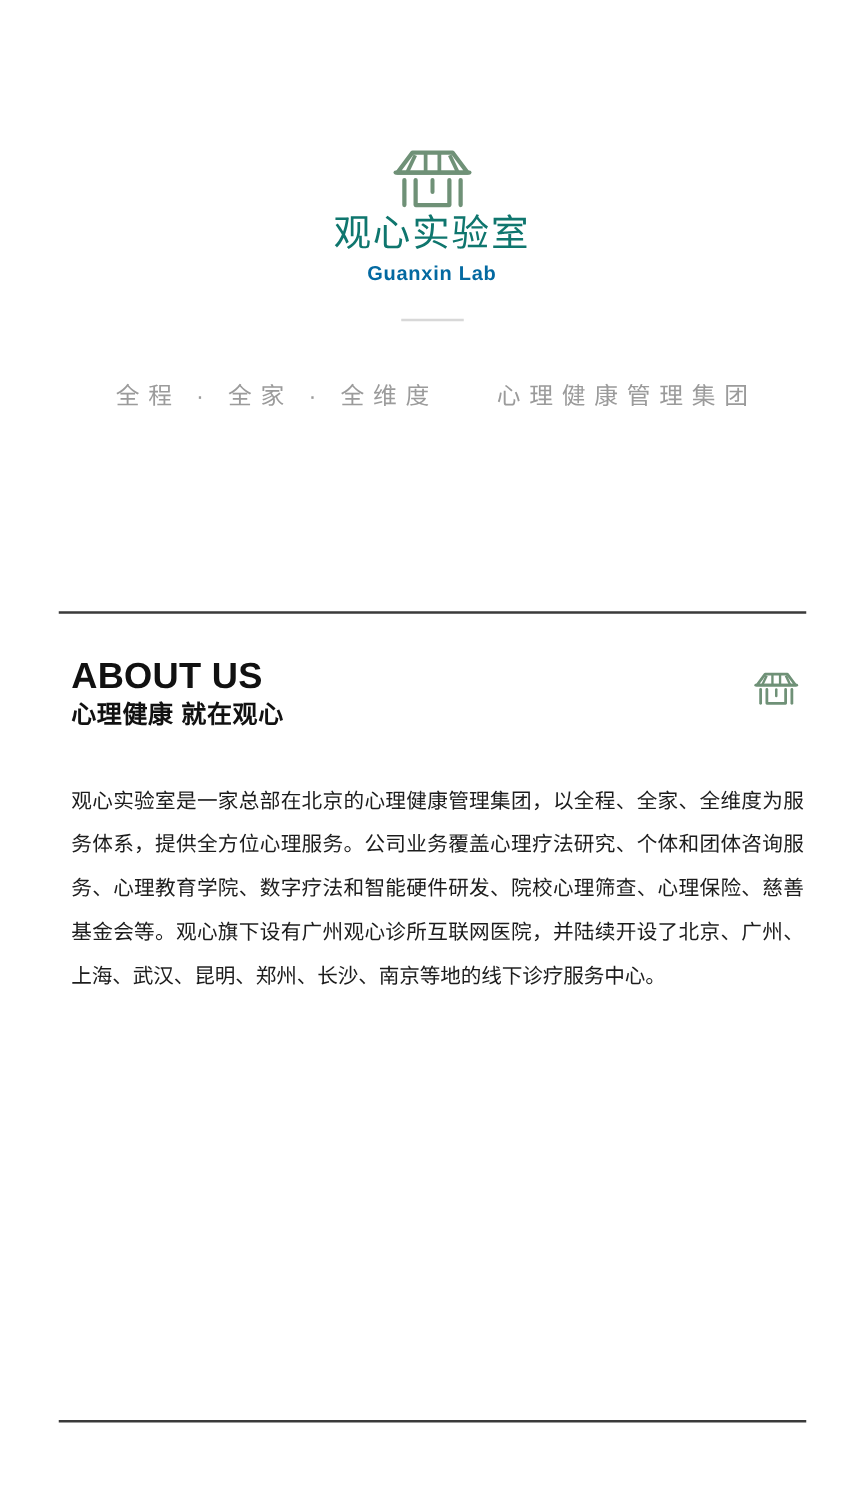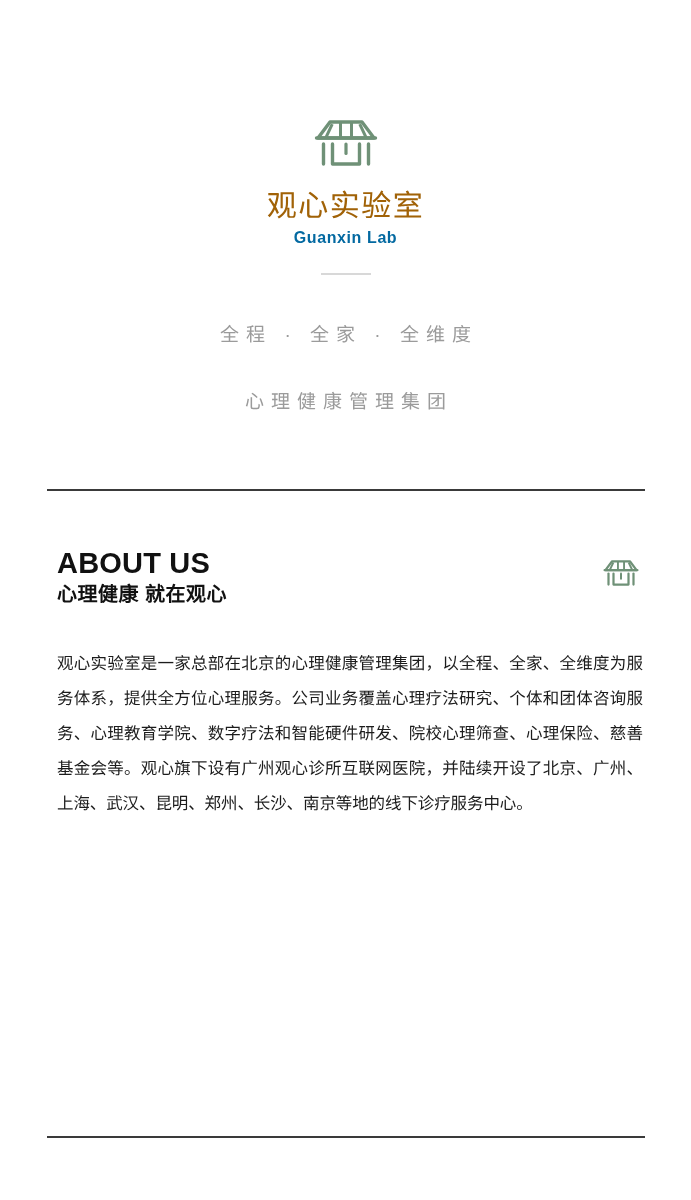--- a/index.html
+++ b/index.html
@@ -33,25 +33,25 @@
     align-items: center;
   }
 
   .brand-mark {
     width: 72px;
     height: 52px;
     display: block;
   }
 
   .brand-name {
-    margin-top: 20px;
+    margin-top: 2px;
     font-size: 30px;
     line-height: 1.05;
     letter-spacing: 1.5px;
-    color: #a16207;
+    color: #0f766e;
     font-weight: 400;
     white-space: nowrap;
   }
 
   .brand-latin {
     margin-top: 7px;
     font-size: 16px;
     letter-spacing: 0.6px;
     color: #0369a1;
     font-weight: 700;
@@ -62,21 +62,21 @@
     margin-top: 26px;
     width: 50px;
     height: 2px;
     background: #d8d8d8;
     border: 0;
   }
 
   .tagline {
     margin-top: 44px;
     display: flex;
-    flex-direction: column;
+    flex-direction: row;
     align-items: center;
     gap: 40px;
   }
 
   .tagline-line {
     font-size: 19px;
     letter-spacing: 7px;
     color: #9b9b9b;
     font-weight: 400;
     text-indent: 7px;
@@ -90,21 +90,21 @@
     width: 598px;
     height: 2px;
     background: #3a3a3a;
   }
   .section-rule.top    { top: 489px; }
   .section-rule.bottom { top: 1136px; }
 
   
   .about {
     position: absolute;
-    top: 545px;
+    top: 523px;
     left: 57px;
     width: 586px;
   }
 
   .about-head {
     display: flex;
     align-items: flex-start;
     justify-content: space-between;
   }
 

